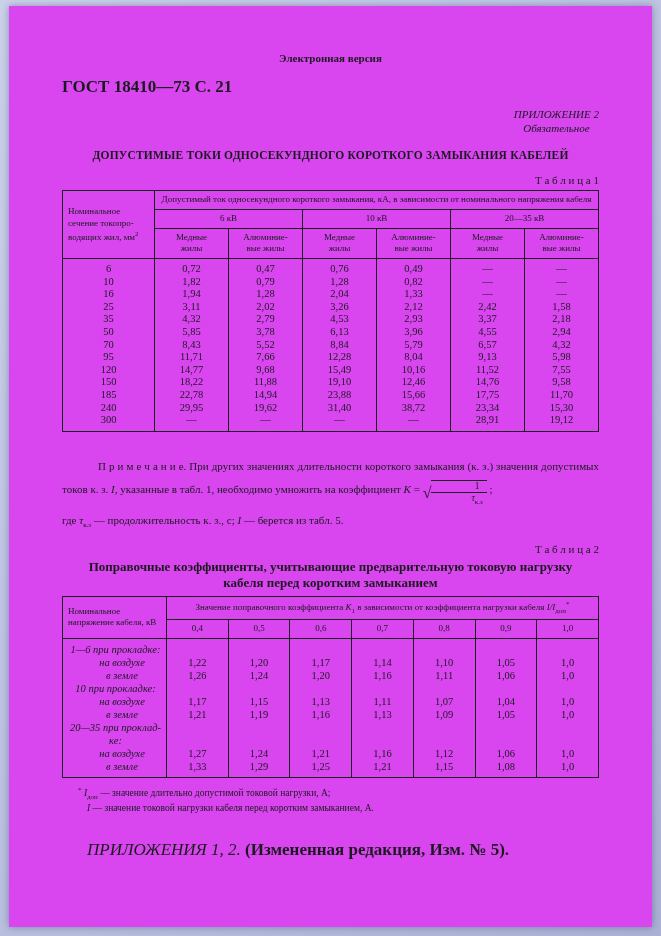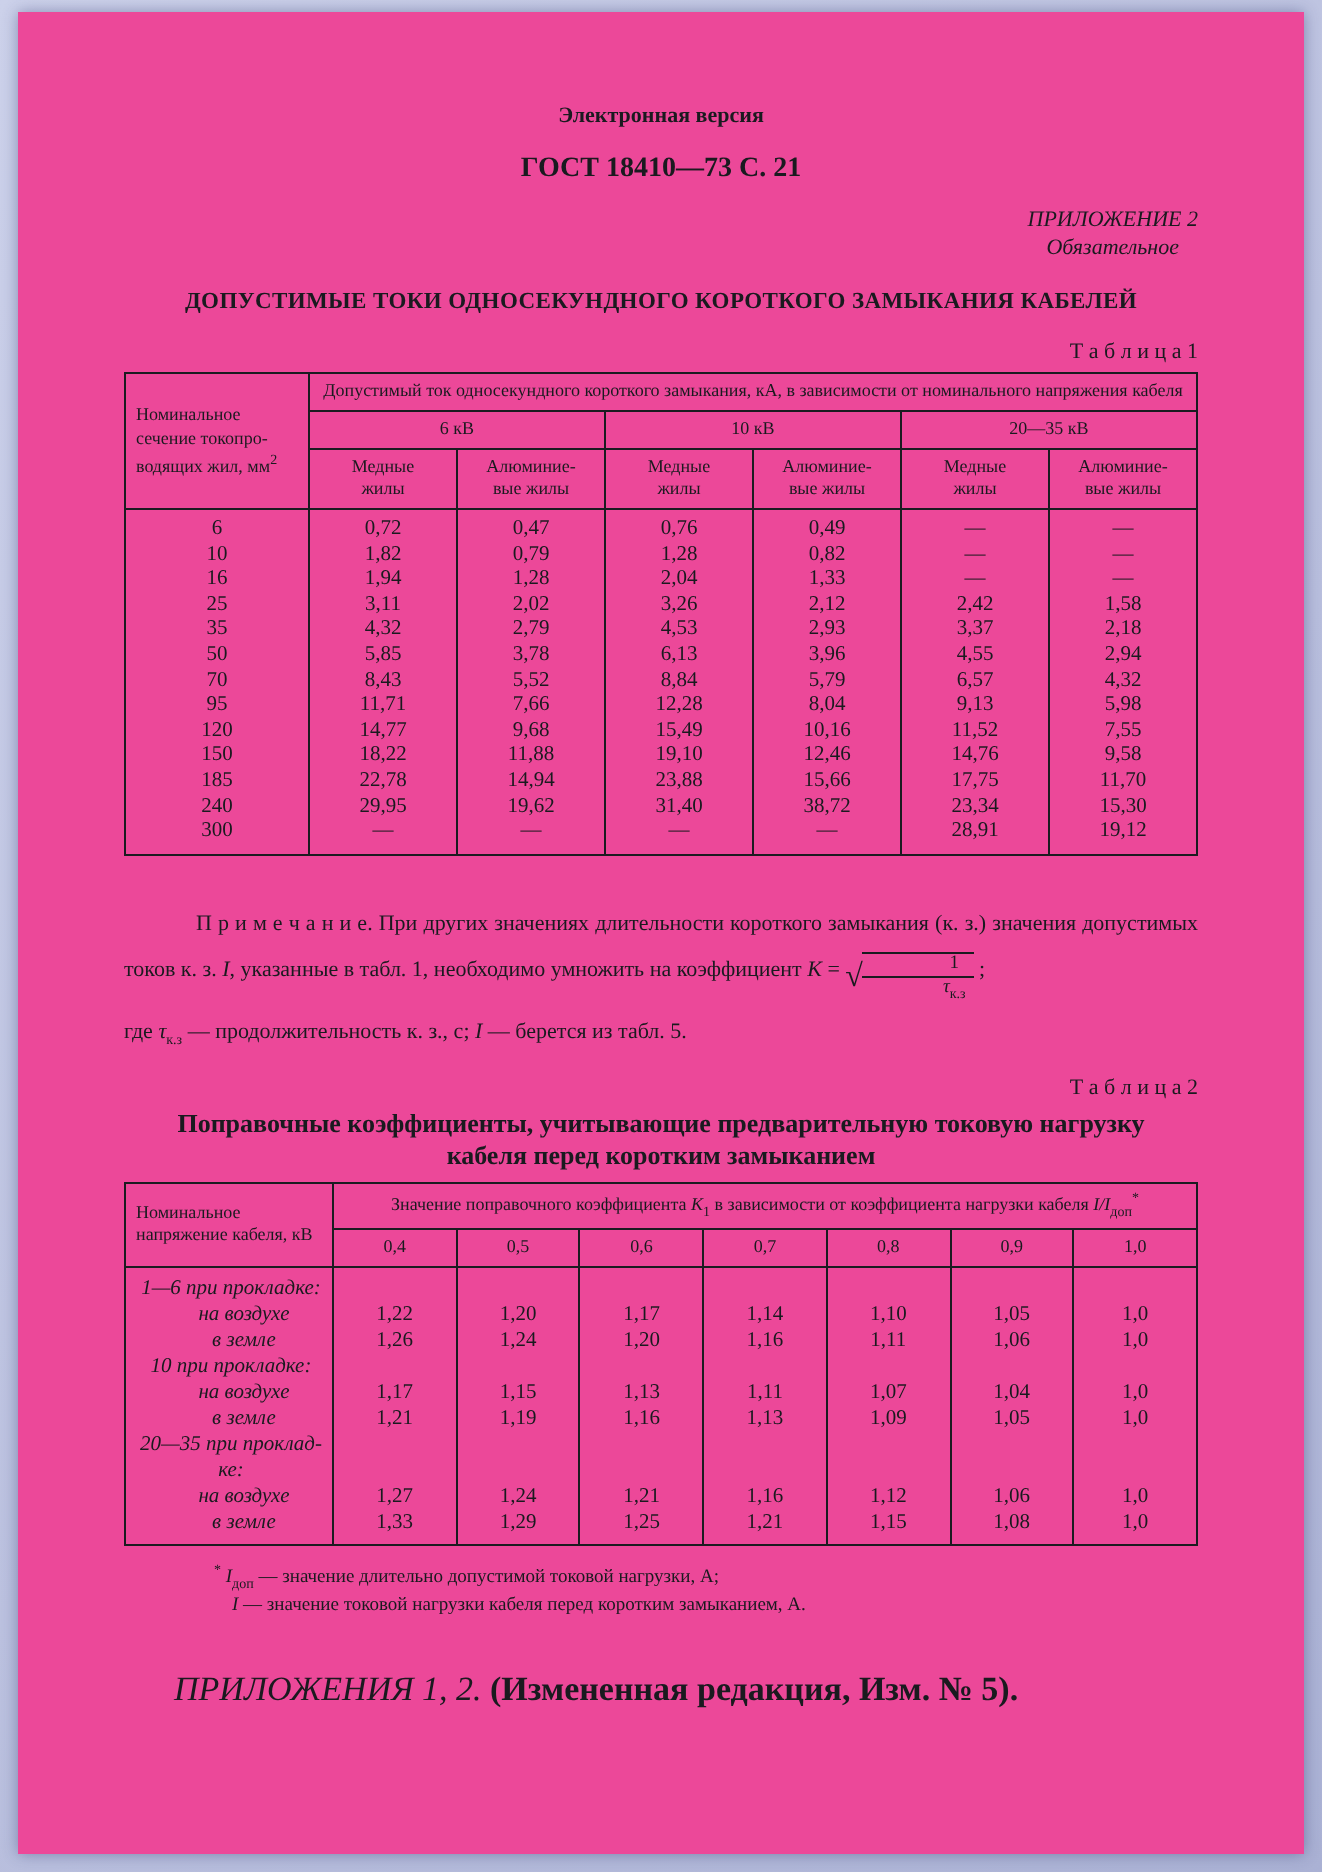--- a/index.html
+++ b/index.html
@@ -7,27 +7,27 @@
   body {
     width: 661px; height: 936px;
     background: linear-gradient(135deg, #ccd1ea 0%, #b8bedd 60%, #aab1d4 100%);
     font-family: "Liberation Serif", "DejaVu Serif", serif;
     position: relative;
     overflow: hidden;
   }
   .page {
     position: absolute; left: 9px; top: 6px;
     width: 643px; height: 921px;
-    background: #ec4899;
+    background: #d946ef;
     box-shadow: 0 0 7px rgba(50,55,110,.45);
     padding: 46px 53px 0 53px;
     color: #1a1a1f;
   }
   .watermark { text-align: center; font-weight: bold; font-size: 11px; }
-  .doc-ref { text-align: center; font-weight: bold; font-size: 14px; margin-top: 13px; }
+  .doc-ref { text-align: left; font-weight: bold; font-size: 17px; margin-top: 13px; }
   .annex-wrap { text-align: right; margin-top: 10px; }
   .annex-inner { display: inline-block; text-align: center; font-style: italic; font-size: 11px; line-height: 1.3; }
   .doc-title { text-align: center; font-weight: bold; font-size: 11.5px; margin-top: 13px; letter-spacing: .2px; }
   .tlabel { text-align: right; font-size: 11px; margin-top: 13px; margin-bottom: 4px; }
 
   table.gtable { border-collapse: collapse; table-layout: fixed; width: 537px; border: 1.4px solid #1b1b20; }
   .gtable thead td {
     border: 1px solid #1b1b20; text-align: center; vertical-align: middle;
     font-size: 9px; line-height: 1.3; padding: 3px 2px;
   }
@@ -48,21 +48,21 @@
 
   .note { margin: 24px 0 0 0; text-align: justify; font-size: 11px; line-height: 1.95; text-indent: 36px; }
   .where-line { margin: 6px 0 0 0; font-size: 11px; }
   .formula { white-space: nowrap; }
   .radic { font-size: 16px; vertical-align: -5px; }
   .frac { display: inline-block; vertical-align: -8px; text-align: center; border-top: 1.2px solid #1a1a1f; }
   .fnum { display: block; font-size: 9.5px; line-height: 11px; border-bottom: 1px solid #1a1a1f; padding: 0 4px; }
   .fden { display: block; font-size: 9.5px; line-height: 11px; padding: 0 4px; }
 
   .t2-title { text-align: center; font-weight: bold; font-size: 13px; line-height: 1.25; margin-top: 2px; margin-bottom: 5px; }
-  .footnote { margin: 7px 0 0 45px; font-size: 9.5px; line-height: 1.45; }
+  .footnote { margin: 7px 0 0 16px; font-size: 9.5px; line-height: 1.45; }
   .footnote .fn2 { padding-left: 9px; }
   .bottom-line { margin: 24px 0 0 25px; font-size: 17px; }
   .bottom-line .ital { font-style: italic; }
   .bottom-line .bold { font-weight: bold; }
 </style>
 </head>
 <body>
 
 <div class="page">
 

